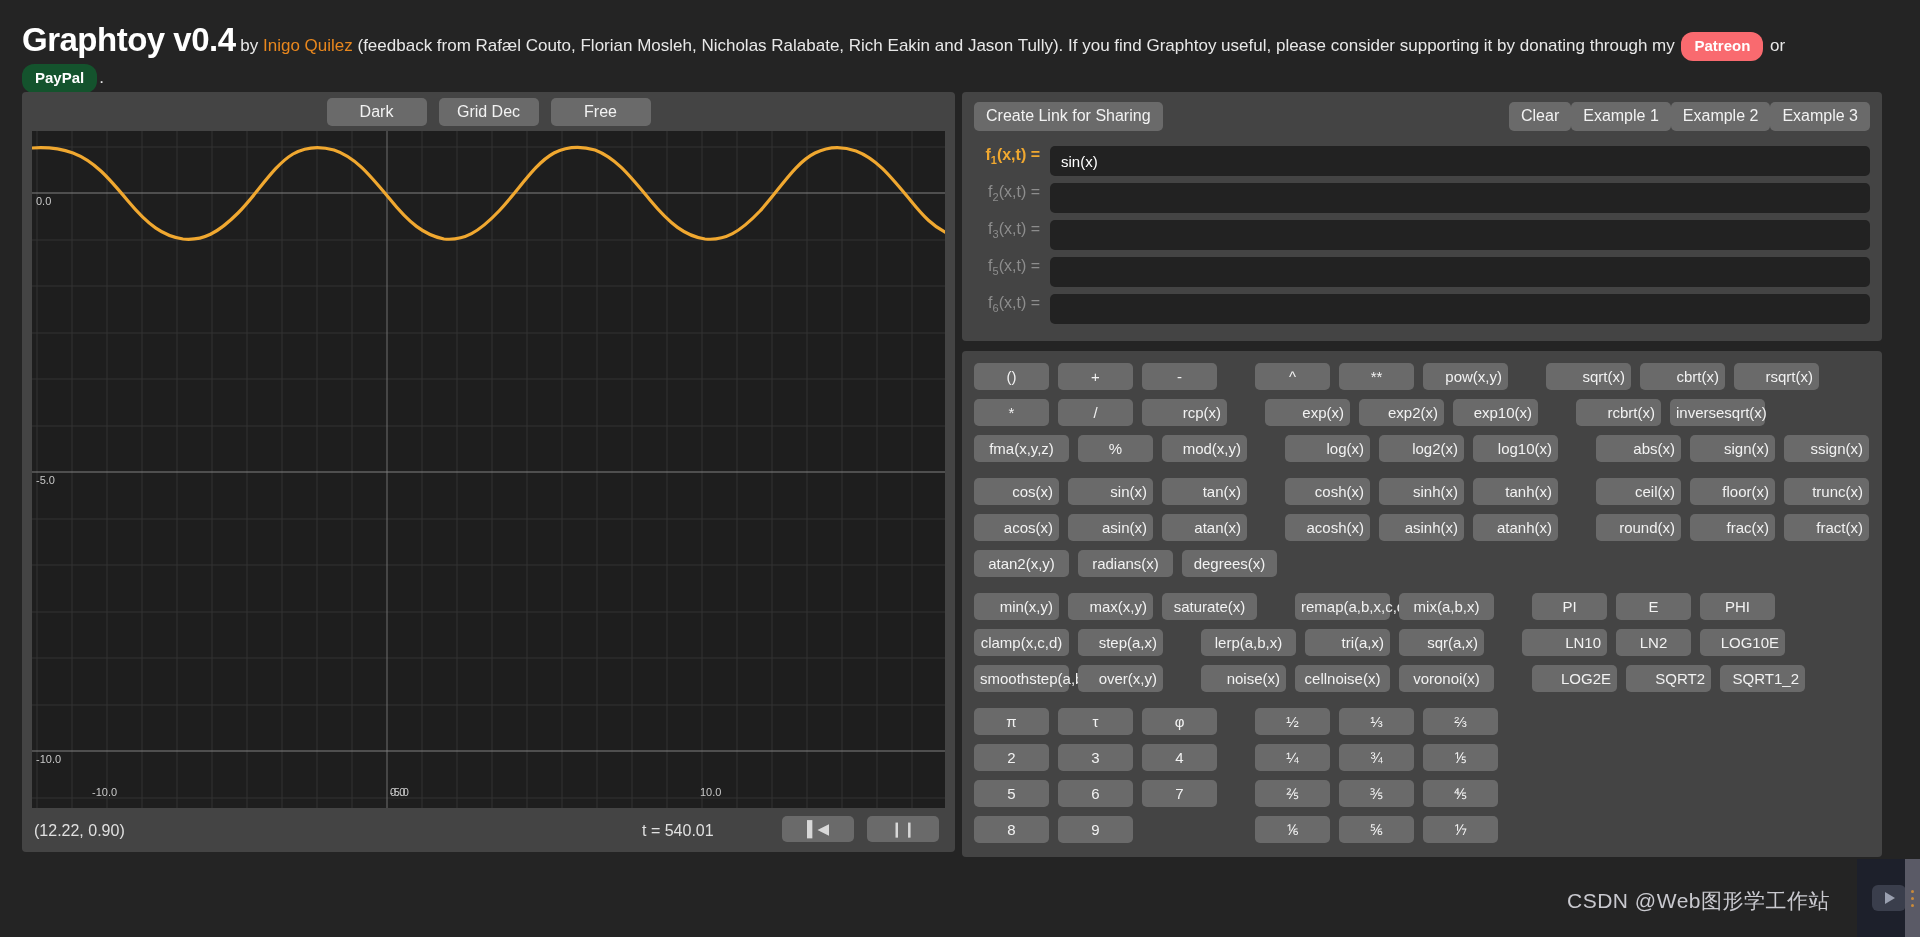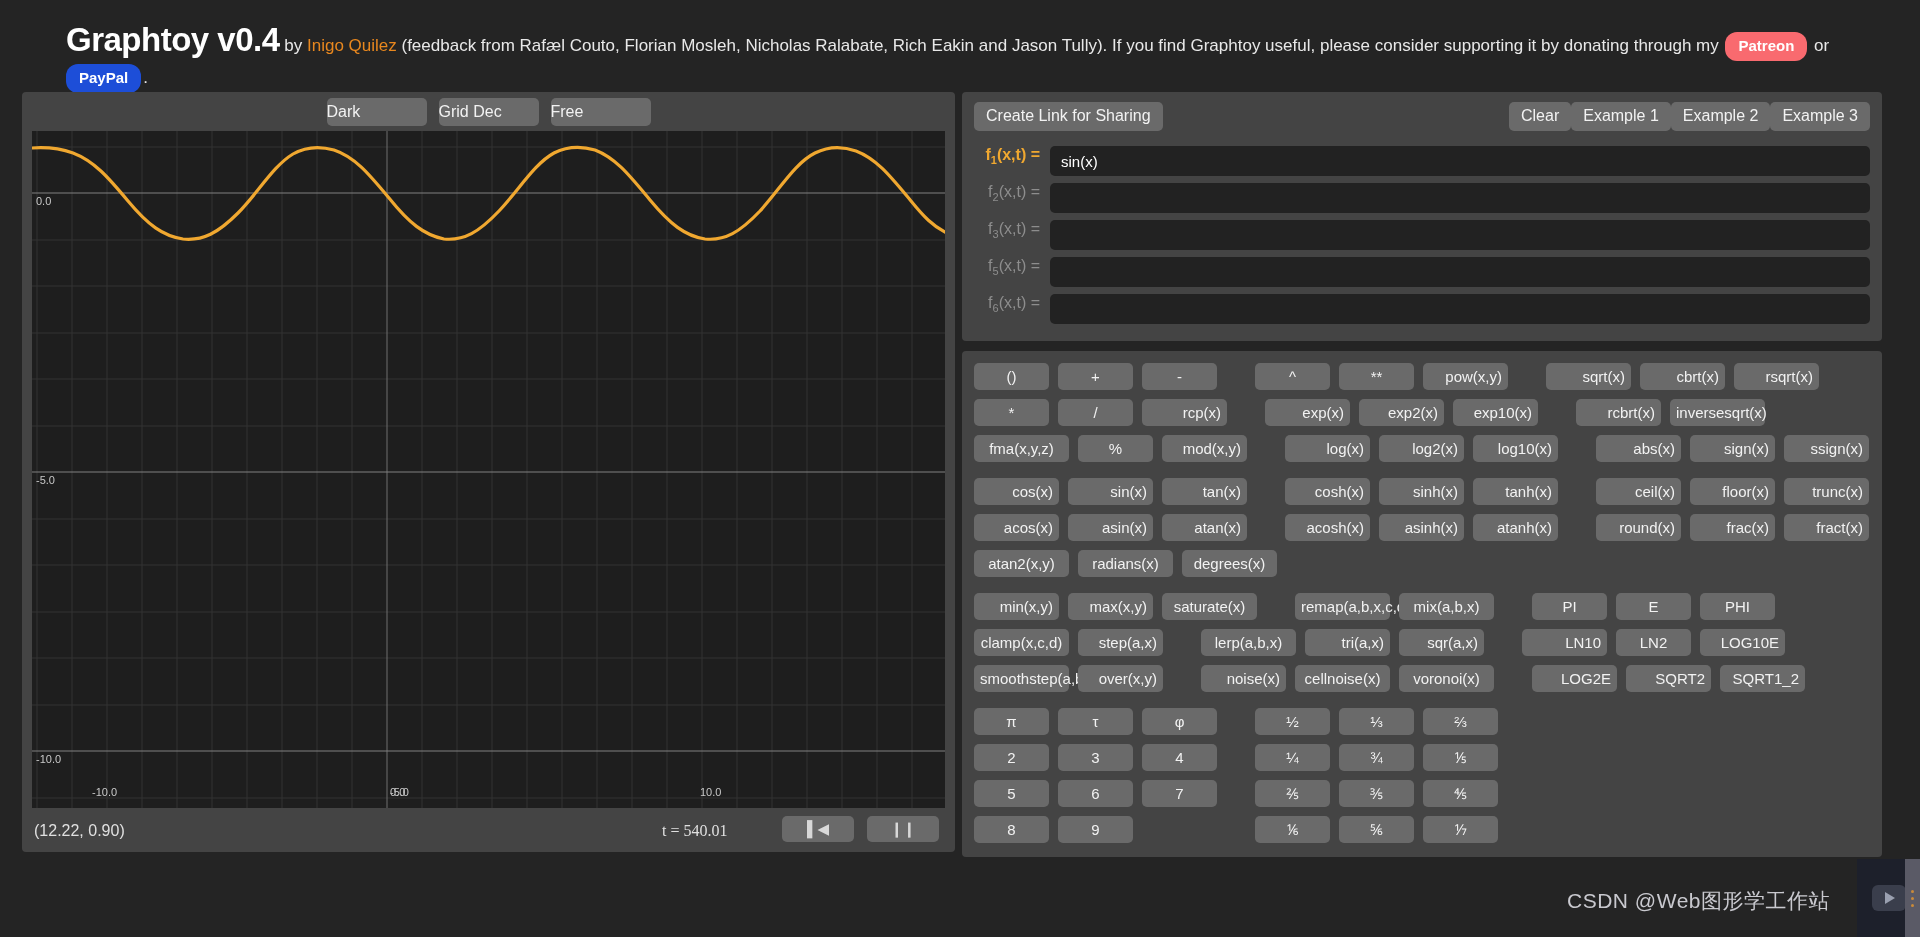--- a/index.html
+++ b/index.html
@@ -11,42 +11,42 @@
     overflow: hidden;
   }
   body { position: relative; }
 
   
   #header {
     padding: 16px 0 0 22px;
     color: #ffffff;
     line-height: 1.45;
   }
-  #header-line { font-size: 17px; color: #e8e8e8; margin-left: 44px; }
+  #header-line { font-size: 17px; color: #e8e8e8; }
   .title-main {
     font-size: 33px;
     font-weight: bold;
     letter-spacing: -0.5px;
     color: #ffffff;
     vertical-align: baseline;
   }
   .by-word { font-size: 17px; color: #e8e8e8; }
   .author-link { color: #e8871e; text-decoration: none; font-size: 17px; }
   .pill {
     display: inline-block;
     border-radius: 12px;
     padding: 3px 13px 4px 13px;
     font-size: 15px;
     font-weight: bold;
     color: #ffffff;
     vertical-align: middle;
     margin: 0 2px;
   }
   .pill-patreon { background: #f96a6f; }
-  .pill-paypal  { background: #1d4ed8; margin-left: 0; }
+  .pill-paypal  { background: #14532d; margin-left: 0; }
 
   
   #stage {
     position: absolute;
     top: 92px; left: 0;
     width: 1920px; height: 845px;
   }
 
   
   #graph-panel {
@@ -63,21 +63,21 @@
   }
   .gbtn {
     background: #6a6a6a;
     color: #f2f2f2;
     border: none;
     border-radius: 5px;
     font-size: 16px;
     font-family: "Liberation Sans", sans-serif;
     padding: 4px 0 5px 0;
     width: 100px;
-    text-align: left;
+    text-align: center;
     cursor: pointer;
   }
   #plot-wrap {
     position: absolute;
     left: 10px; top: 39px;
     width: 913px; height: 677px;
     background: #4c1d95;
     overflow: hidden;
   }
   #plot-svg { display: block; }
@@ -89,21 +89,21 @@
     pointer-events: none;
   }
   #status-bar {
     position: absolute;
     left: 0; top: 722px;
     width: 933px; height: 38px;
     color: #e0e0e0;
     font-size: 16px;
   }
   #coord-readout { position: absolute; left: 12px; top: 8px; }
-  #time-readout  { position: absolute; left: 640px; top: 8px; font-family: Liberation Serif, serif; }
+  #time-readout  { position: absolute; left: 620px; top: 8px; }
   .transport-btn {
     position: absolute; top: 2px;
     width: 72px; height: 26px;
     background: #6a6a6a;
     border: none; border-radius: 5px;
     color: #d8d8d8; font-size: 15px;
     cursor: pointer;
     display: flex; align-items: center; justify-content: center;
   }
   #btn-rewind { left: 760px; }

